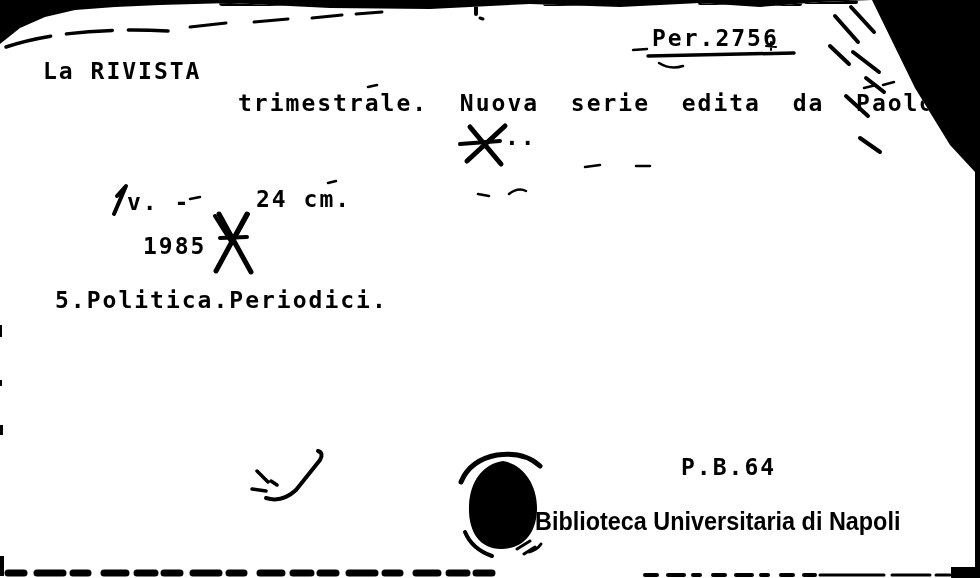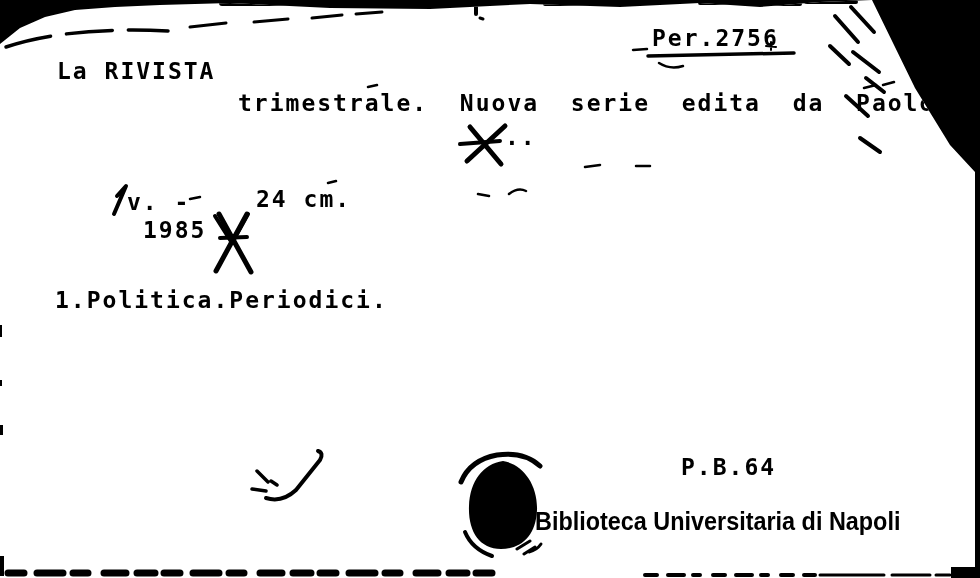--- a/index.html
+++ b/index.html
@@ -17,27 +17,27 @@
   .ink{stroke:#000;fill:none;stroke-linecap:round;stroke-linejoin:round;}
   .white-ink{stroke:#fff;fill:none;stroke-linecap:round;}
 </style>
 </head>
 <body>
 
 <div class="scene">
   <div class="card">
 
     <span class="t" style="left:652px;top:27px">Per.2756</span>
-    <span class="t" style="left:57px;top:60px">La RIVISTA</span>
+    <span class="t" style="left:43px;top:60px">La RIVISTA</span>
     <span class="t" style="left:238px;top:92px">trimestrale.  Nuova  serie  edita  da  Paolo</span>
     <span class="t" style="left:505px;top:126px">..</span>
     <span class="t" style="left:127px;top:191px">v. -</span>
     <span class="t" style="left:256px;top:188px">24 cm.</span>
-    <span class="t" style="left:143px;top:219px">1985</span>
-    <span class="t" style="left:55px;top:289px">1.Politica.Periodici.</span>
+    <span class="t" style="left:143px;top:235px">1985</span>
+    <span class="t" style="left:55px;top:289px">5.Politica.Periodici.</span>
     <span class="t" style="left:681px;top:456px">P.B.64</span>
     <span class="stamp-text" style="left:535px;top:508px">Biblioteca Universitaria di Napoli</span>
 
     <svg width="980" height="578" viewBox="0 0 980 578">
 
       <g>
         <path class="ink" stroke-width="3.5" d="M648,56 L794,53"></path>
         <path class="ink" stroke-width="2.5" d="M633,50 l14,-1"></path>
         <path class="ink" stroke-width="2.5" d="M659,63 q11,7 24,3"></path>
         <path class="ink" stroke-width="2" d="M766,46 l10,1 M771,42 l0,8"></path>

